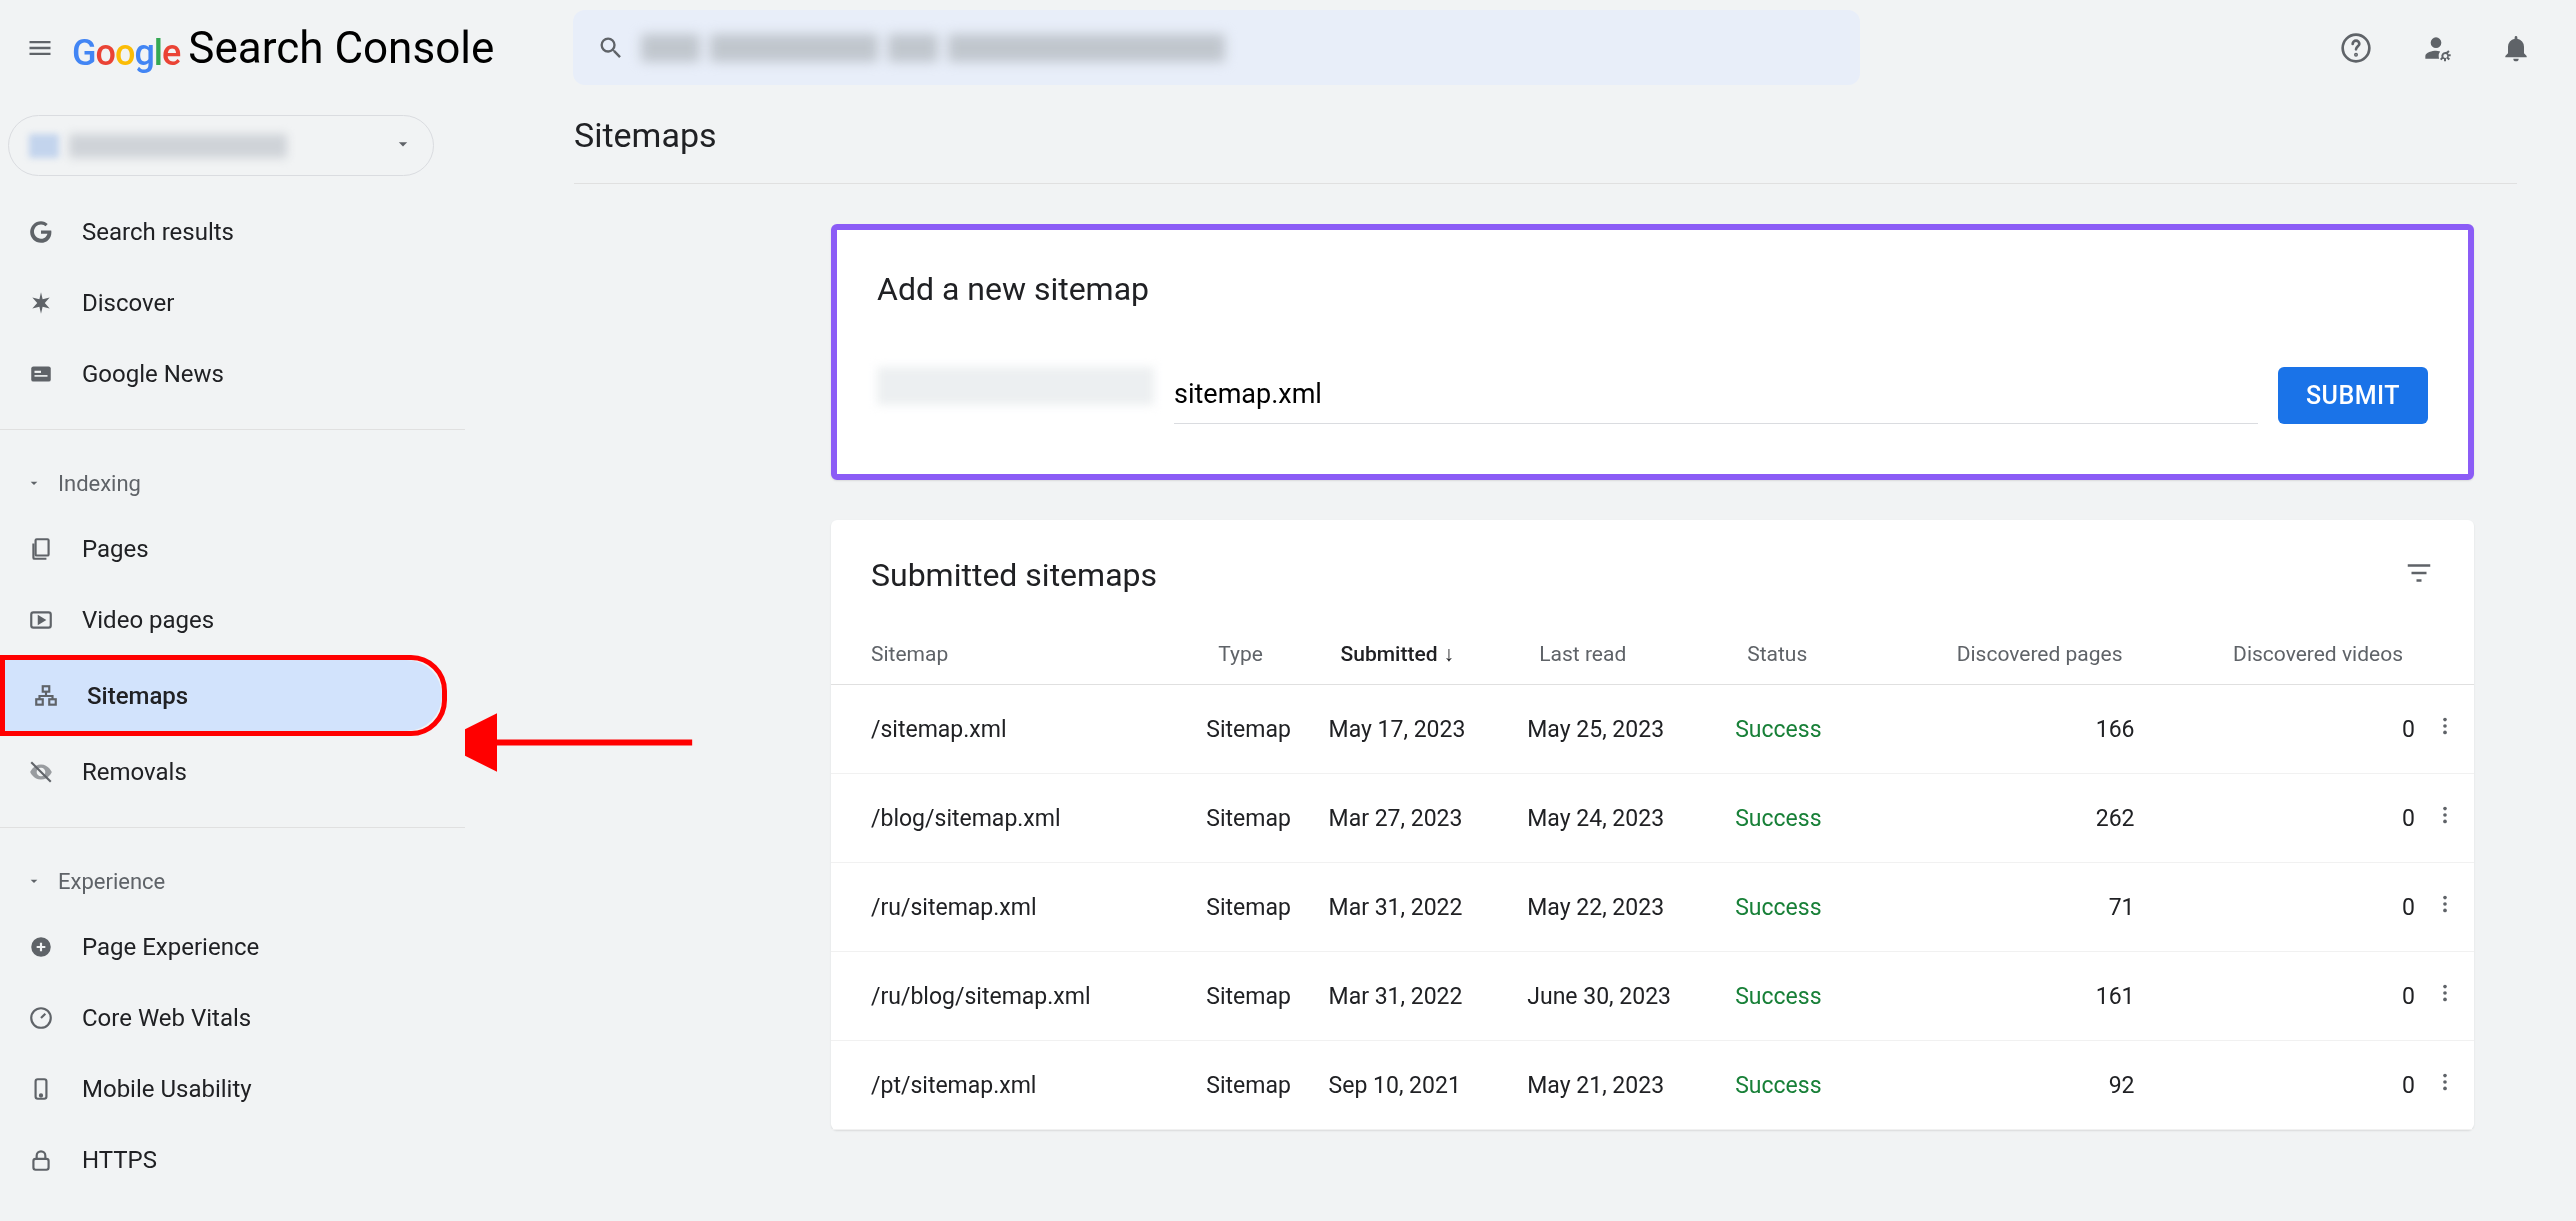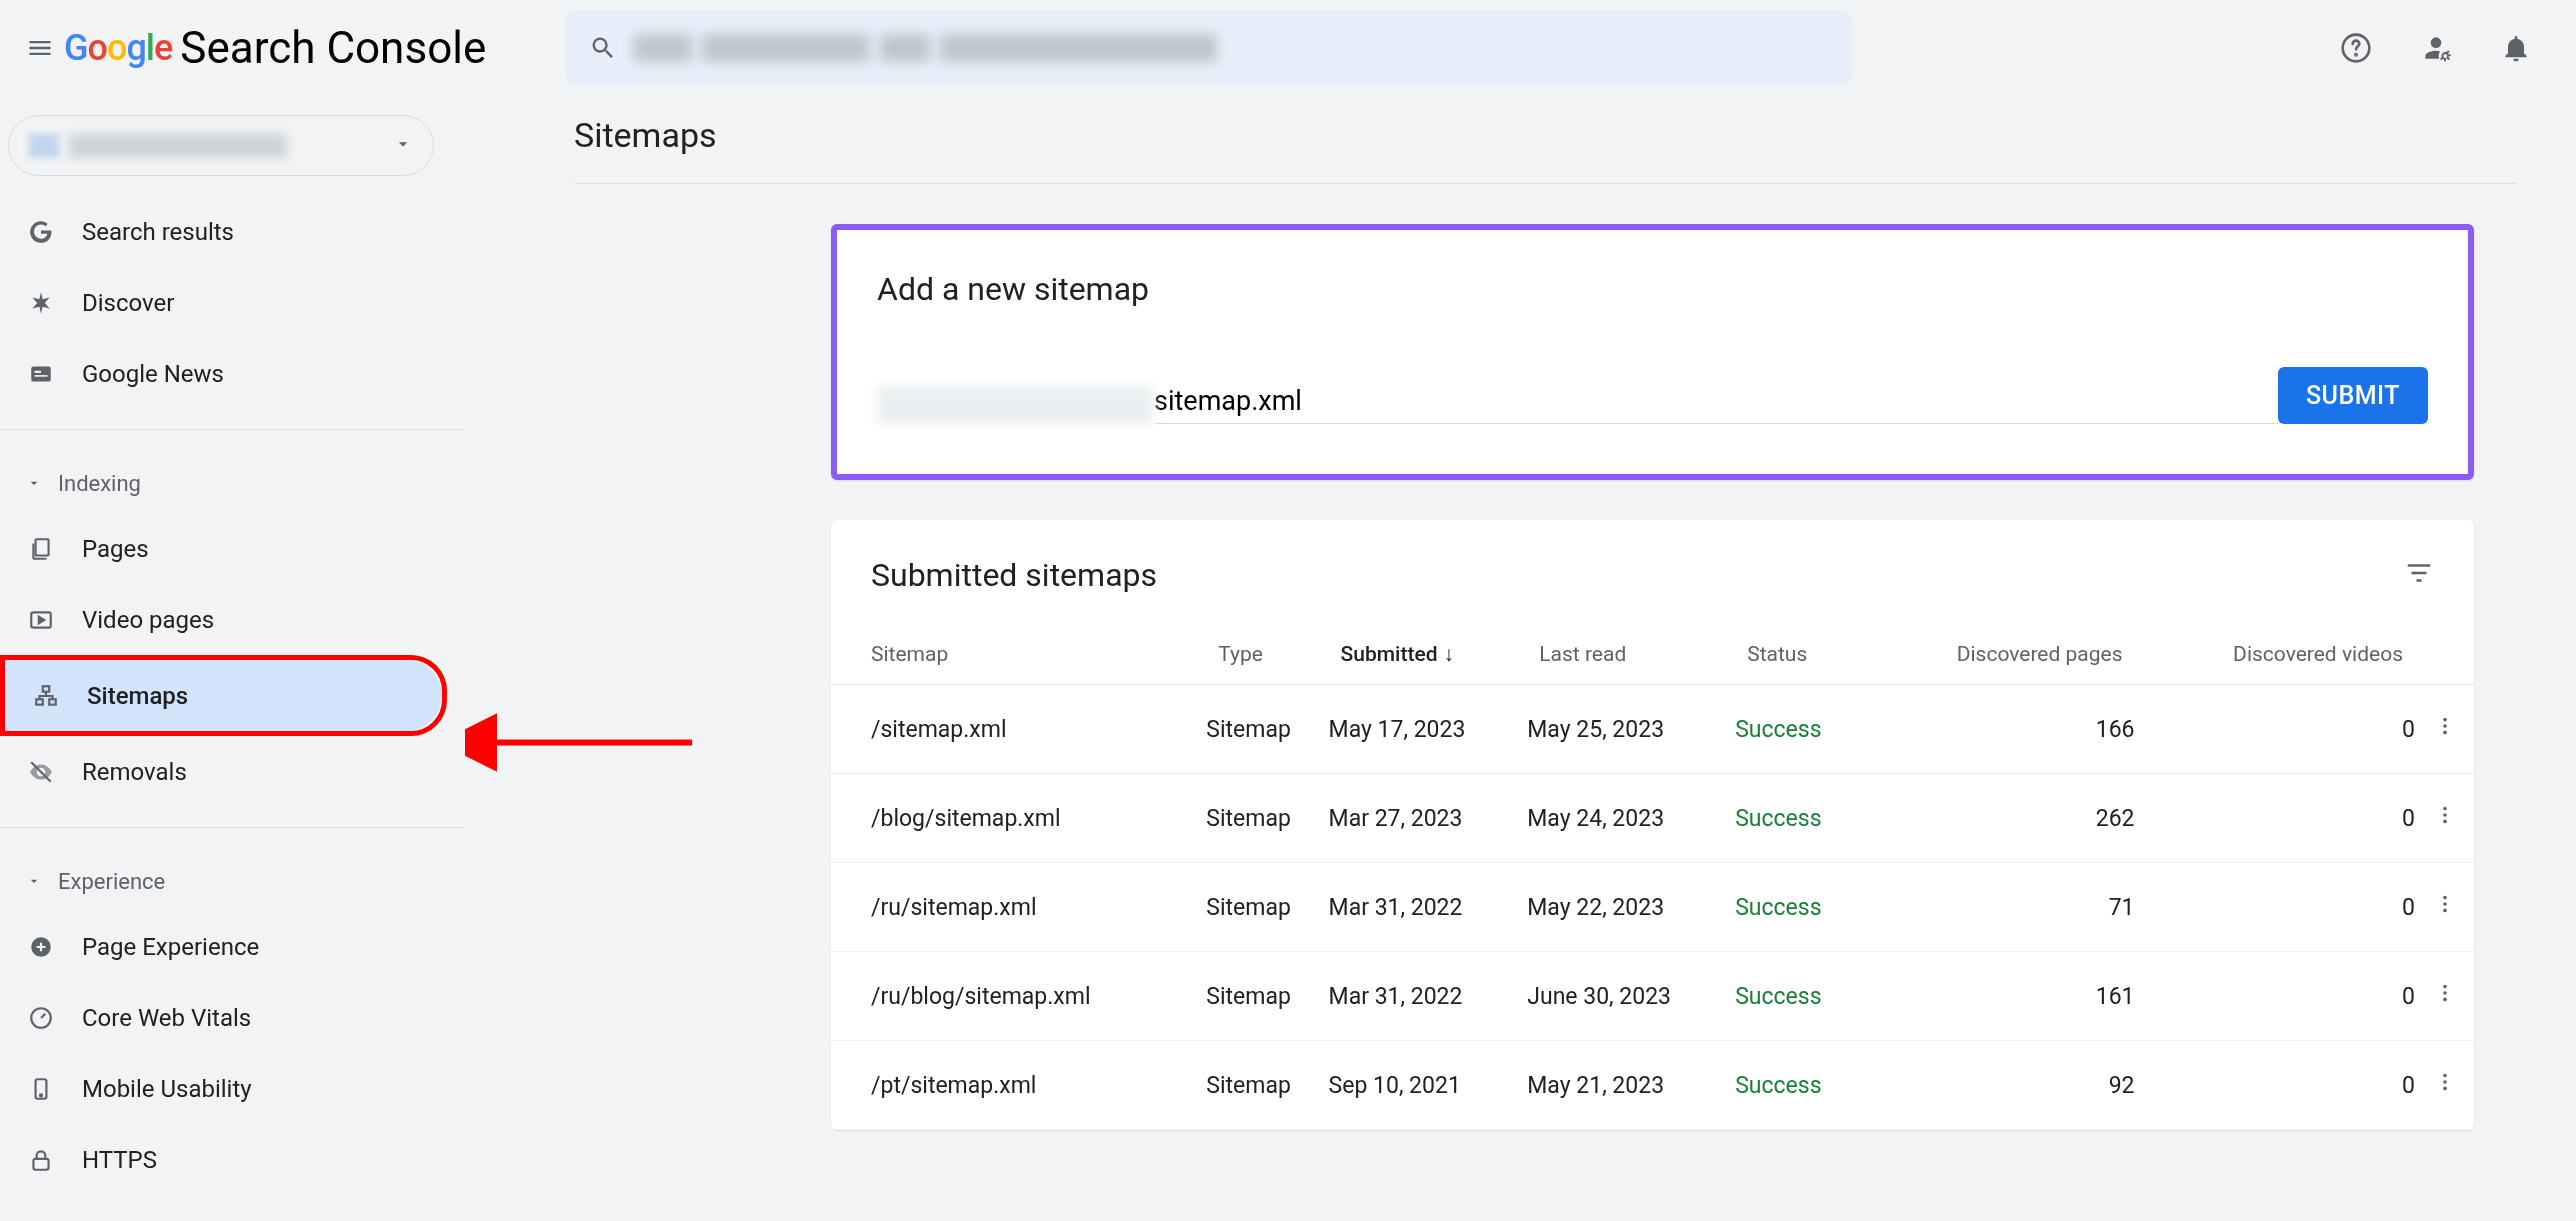--- a/index.html
+++ b/index.html
@@ -2,21 +2,21 @@
 <html><head>
 <meta charset="utf-8">
 <style>
 * { margin: 0; padding: 0; box-sizing: border-box; font-family: 'Google Sans', Roboto, Arial, sans-serif; }
 body { background: #f1f3f4; color: #202124; overflow-x: hidden; }
 .app { width: 2576px; min-height: 1222px; transform-origin: top left; }
 
 
 .header { display: flex; align-items: center; height: 95px; padding: 0 16px; background: #f1f3f4; }
 .hamburger { width: 48px; height: 48px; display: flex; align-items: center; justify-content: center; cursor: pointer; border-radius: 50%; color: #5f6368; }
-.logo-wrap { display: flex; align-items: center; gap: 4px; }
+.logo-wrap { display: flex; align-items: flex-end; margin-left: 8px; gap: 4px; }
 .g-logo { font-size: 36px; font-weight: 500; letter-spacing: -1px; }
 .g-logo .b { color:#4285f4;} .g-logo .r{color:#ea4335;} .g-logo .y{color:#fbbc05;} .g-logo .g{color:#34a853;}
 .logo-text { font-size: 44px; color: #000000; font-weight: 400; margin-left: 4px; }
 .search-bar { flex: 0 0 auto; width: 1287px; margin-left: 79px; height: 75px; background: #e8eef9; border-radius: 12px; display: flex; align-items: center; padding: 0 24px; color: #5f6368; }
 .search-blur { display: flex; gap: 10px; margin-left: 16px; filter: blur(6px); }
 .search-blur span { background: #c0c6cd; height: 28px; border-radius: 2px; display:inline-block; }
 .hdr-right { margin-left: auto; display: flex; gap: 40px; align-items: center; padding-right: 24px; color: #5f6368; }
 .hdr-icon { width: 40px; height: 40px; display:flex; align-items:center; justify-content:center; cursor:pointer; border-radius:50%; }
 
 
@@ -36,21 +36,21 @@
 
 .highlight-box { border: 5px solid #ff0000; border-radius: 4px; }
 
 
 .main { flex: 1; padding: 20px 59px 0 109px; }
 .page-title { font-size: 34px; color: #202124; font-weight: 400; padding-bottom: 28px; border-bottom: 1px solid #e0e0e0; }
 
 .card { background:#fff; border-radius: 6px; box-shadow: 0 1px 2px rgba(0,0,0,.1); margin-top: 40px; }
 .add-card { padding: 40px 40px 50px 40px; border: 6px solid #8b5cf6; margin-left: 257px; width: 1643px; }
 .add-card h2 { font-size: 32px; font-weight: 400; margin-bottom: 59px; }
-.add-row { display:flex; align-items:flex-end; }
+.add-row { display:flex; gap: 20px; }
 .url-prefix { background:#eceff1; height:38px; width: 277px; filter: blur(5px); }
 .sitemap-input { flex:1; border:none; border-bottom:1px solid #dadce0; font-size:27px; padding: 4px 0 6px 0; outline:none; }
 .submit-btn { background:#1a73e8; color:#fff; border:none; border-radius:6px; padding: 14px 28px; font-size:25px; font-weight:500; cursor:pointer; letter-spacing:0.5px; }
 
 .list-card { margin-left: 257px; width: 1643px; padding: 30px 0 0 0; }
 .list-head { display:flex; align-items:center; padding: 6px 40px 30px 40px; }
 .list-head h2 { font-size: 32px; font-weight: 400; }
 .filter-ic { margin-left:auto; color:#5f6368; cursor:pointer; }
 
 table { width: 100%; border-collapse: collapse; }

